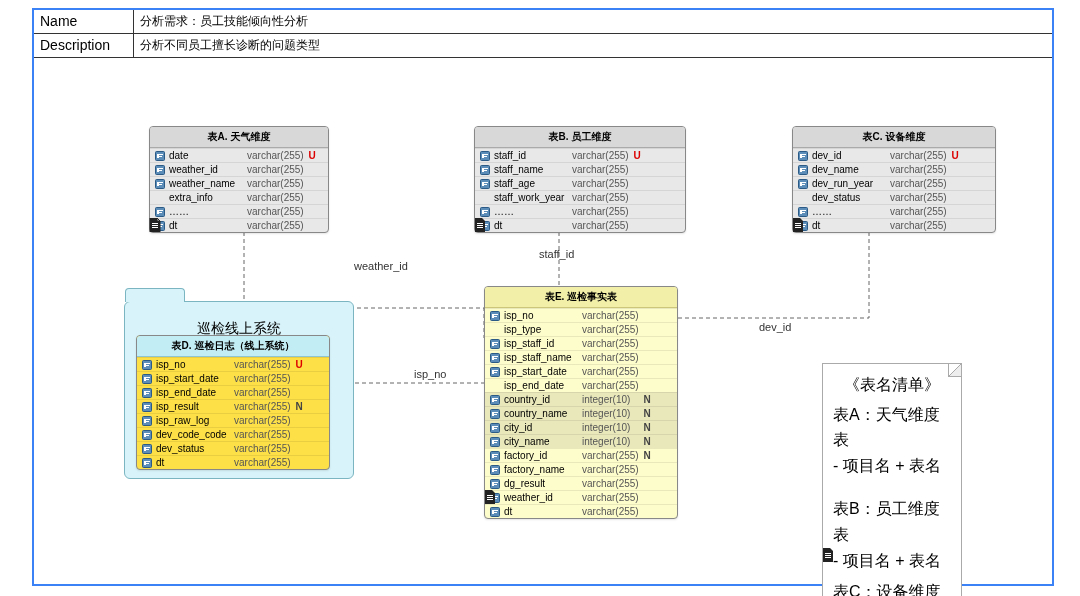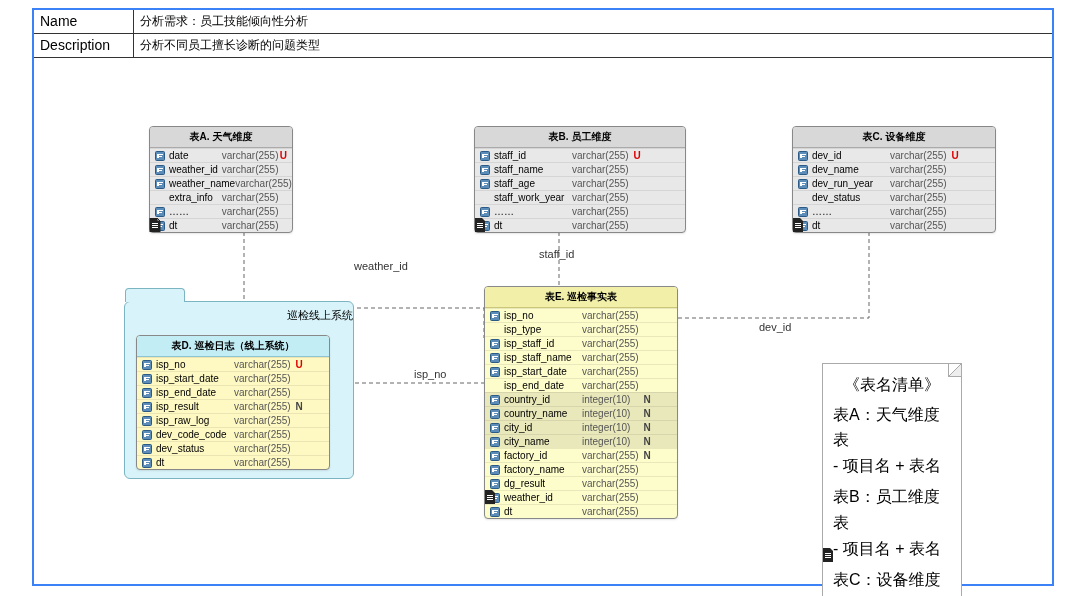--- a/index.html
+++ b/index.html
@@ -18,26 +18,26 @@
 .table-row .col-name { width: 78px; }
 .table-row .col-type { width: 58px; color: #555; }
 .table-row .flag { width: 14px; text-align: center; font-weight: bold; }
 .flag-u { color: #d00; }
 .flag-n { color: #444; }
 .gray { background: #e8e8e8; }
 .gray .table-header { background: #d8d8d8; border-bottom: 1px solid #aaa; }
 .yellow { background: #fdfccb; }
 .yellow .table-header { background: #f2f0a8; border-bottom: 1px solid #ccc67a; }
 .cyan .table-header { background: #c3edf5; border-bottom: 1px solid #8ec5d0; }
-.cyan { background: #fef9c3; }
+.cyan { background: #fde047; }
 .row-shaded { background: rgba(0,0,0,0.08); }
 
 .folder { position: absolute; border: 1px solid #7bb5c2; border-radius: 6px; background: #d8f4fa; }
 .folder-tab { position: absolute; top: -14px; left: 0; width: 60px; height: 14px; background: #d8f4fa; border: 1px solid #7bb5c2; border-bottom: none; border-radius: 4px 4px 0 0; }
-.folder-title { text-align: right; font-size: 11px; padding: 6px 0; }
+.folder-title { text-align: center; font-size: 14px; padding: 18px 0; }
 
 .note { position: absolute; border: 1px solid #aaa; background: #fff; font-size: 16px; padding: 8px 10px; line-height: 1.6; }
 .note::after { content: ""; position: absolute; top: 0; right: 0; width: 12px; height: 12px; background: linear-gradient(135deg, #fff 0%, #fff 48%, #aaa 50%, #eee 52%, #eee 100%); border-left: 1px solid #aaa; border-bottom: 1px solid #aaa; }
 
 .doc-icon { position: absolute; width: 12px; height: 14px; }
 .doc-icon svg { width: 100%; height: 100%; }
 
 .edge-label { position: absolute; font-size: 11px; color: #333; background: transparent; }
 
 .key-icon svg, .table-row .icon svg { width: 10px; height: 10px; }
@@ -68,21 +68,21 @@
 
         <path d="M 300 325 L 450 325"></path>
       </g>
     </svg>
 
     <div class="edge-label" style="left:320px; top:202px;">weather_id</div>
     <div class="edge-label" style="left:505px; top:190px;">staff_id</div>
     <div class="edge-label" style="left:725px; top:263px;">dev_id</div>
     <div class="edge-label" style="left:380px; top:310px;">isp_no</div>
 
-    <div class="table-box gray" style="left:115px; top:68px; width:144px;">
+    <div class="table-box gray" style="left:115px; top:68px; width:180px;">
       <div class="table-header">表A. 天气维度</div>
       <div>
           <div class="table-row">
             <span class="icon">
               <svg viewBox="0 0 10 10">
                 <rect x="0.5" y="0.5" width="9" height="9" rx="1" fill="#5b8db8" stroke="#2a5a85"></rect>
                 <rect x="2" y="3" width="2" height="4" fill="#fff"></rect>
                 <rect x="4" y="3" width="4" height="1" fill="#fff"></rect>
                 <rect x="4" y="5" width="3" height="1" fill="#fff"></rect>
               </svg>
@@ -628,21 +628,21 @@
     <div class="doc-icon" style="left:450px; top:432px;"><svg viewBox="0 0 12 14">
           <path d="M1 0 L8 0 L11 3 L11 14 L1 14 Z" fill="#222"></path>
           <rect x="3" y="5" width="6" height="1" fill="#fff"></rect>
           <rect x="3" y="7" width="6" height="1" fill="#fff"></rect>
           <rect x="3" y="9" width="6" height="1" fill="#fff"></rect>
         </svg></div>
 
     <div class="note" style="left:788px; top:305px; width:140px;">
       <div style="text-align:center; margin-bottom:4px;">《表名清单》</div>
       <div>
-          <div style="margin-bottom: 6px;">
+          <div style="margin-bottom: 18px;">
             <div>表A：天气维度表</div>
             <div>- 项目名 + 表名</div>
           </div>
           <div style="margin-bottom: 6px;">
             <div>表B：员工维度表</div>
             <div>- 项目名 + 表名</div>
           </div>
           <div style="margin-bottom: 6px;">
             <div>表C：设备维度表</div>
             <div>- 项目名 + 表名</div>

